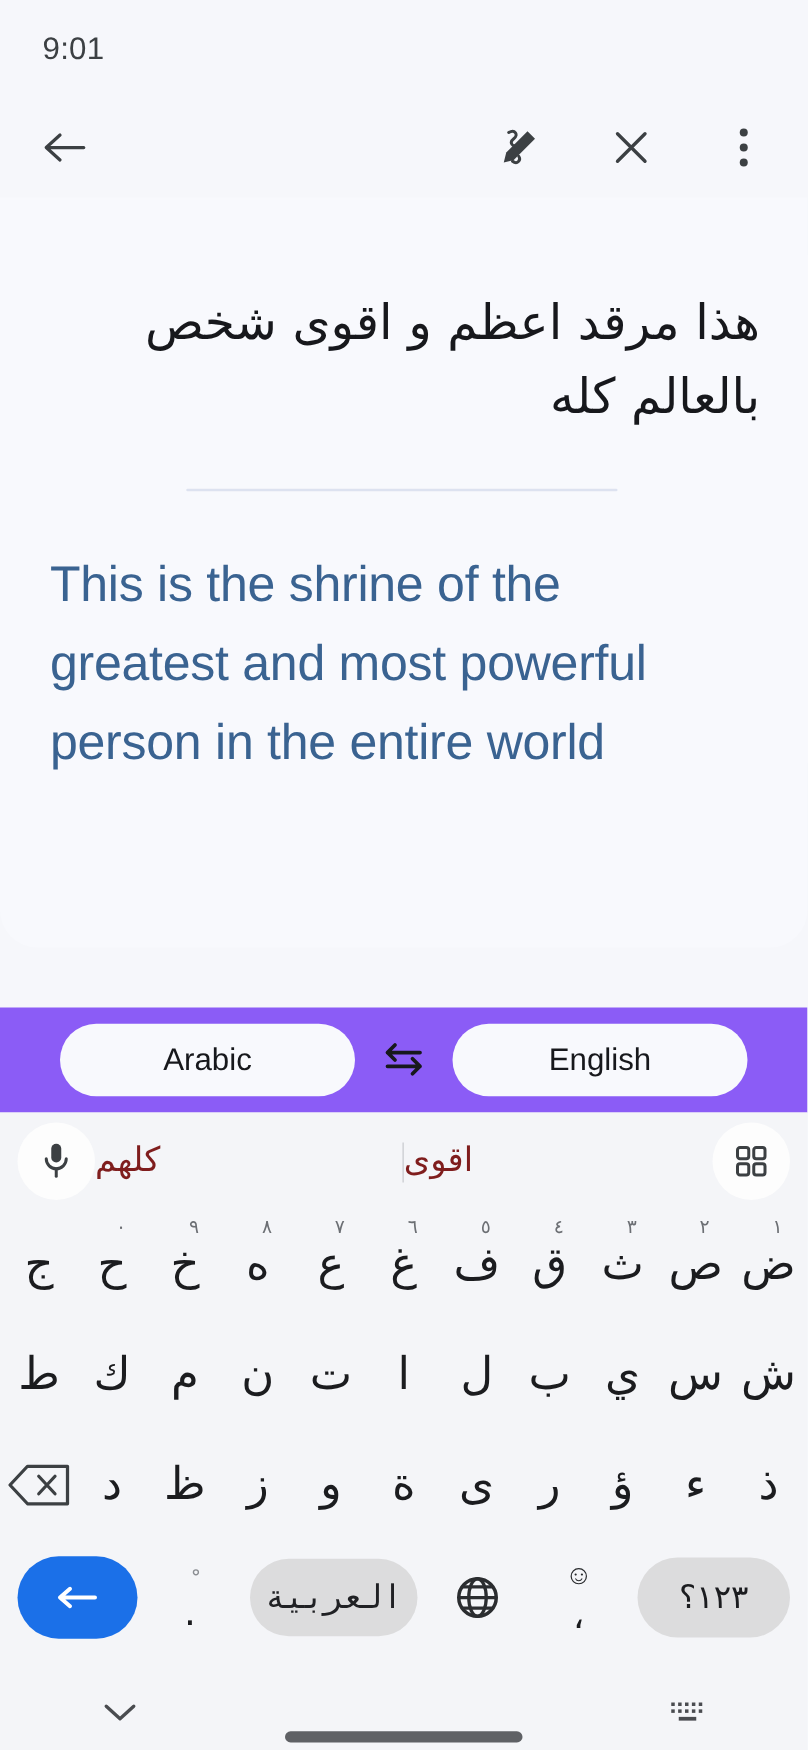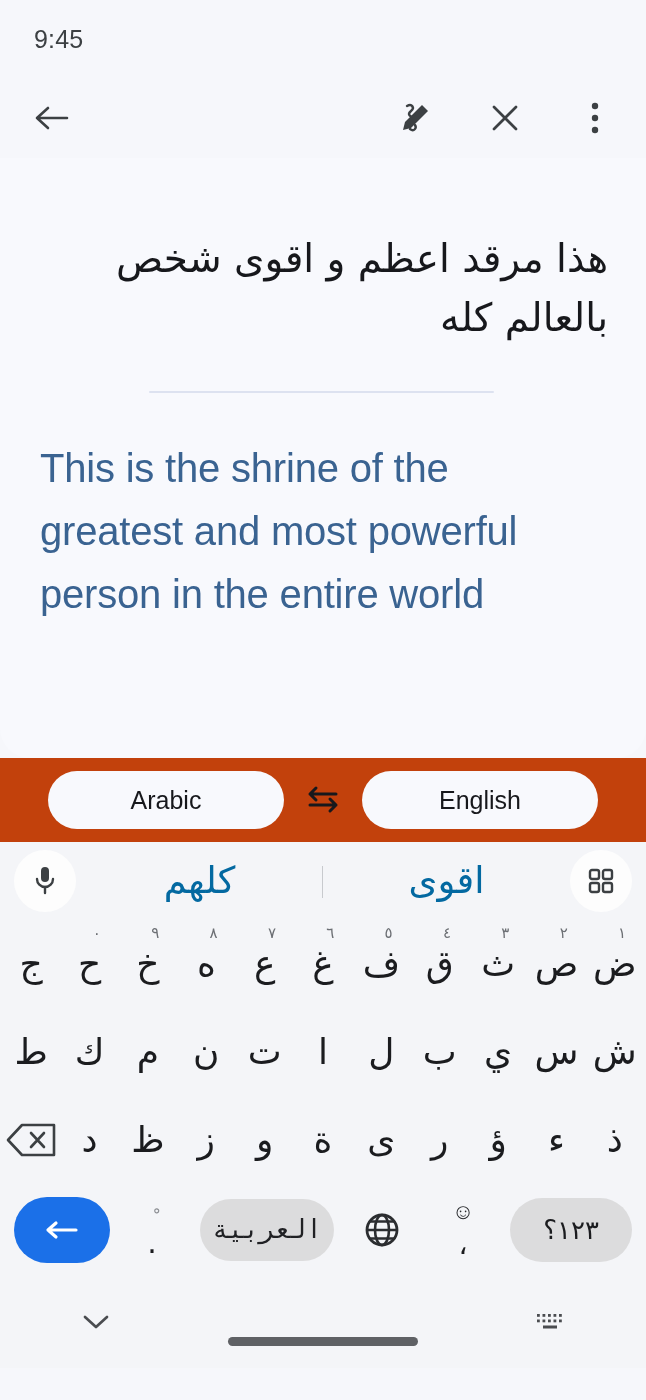--- a/index.html
+++ b/index.html
@@ -58,24 +58,25 @@
   .divider { width:345px; height:2px; background:#dde2f0; border-radius:2px; }
   .target-text {
     font-size:40px; line-height:1.58;
     color:#3a6391;
     padding:44px 70px 0 40px;
     letter-spacing:-.2px;
   }
 
   
   .langbar {
-    background:#c2410c;
+    background:#8b5cf6;
     height:84px;
     display:flex; align-items:center; justify-content:center;
     gap:0;
+    margin-top:48px;
   }
   .lang-chip {
     width:236px; height:58px;
     background:#f8f9fd;
     border-radius:30px;
     display:flex; align-items:center; justify-content:center;
     font-size:25px; color:#17181c;
     cursor:pointer;
   }
   .swap-btn {
@@ -95,22 +96,22 @@
     width:62px; height:62px; border-radius:50%;
     background:#fdfdfd;
     display:flex; align-items:center; justify-content:center;
     flex:0 0 auto; cursor:pointer;
   }
   .suggestions {
     flex:1 1 auto; display:flex; align-items:center;
     direction:rtl; height:100%;
   }
   .sugg {
-    flex:1 1 0; text-align:center;
-    font-size:37px; color:#0369a1;
+    flex:1 1 0; text-align:left;
+    font-size:27px; color:#7f1d1d;
     font-family:"DejaVu Sans", sans-serif;
     position:relative; cursor:pointer;
     line-height:78px;
   }
   .sugg + .sugg::before {
     content:""; position:absolute; right:0; top:24px;
     width:1px; height:32px; background:#c8cace;
   }
 
   .krow {
@@ -196,21 +197,21 @@
   .home-pill {
     position:absolute; left:50%; transform:translateX(-50%);
     bottom:22px;
     width:190px; height:9px; border-radius:6px; background:#5f6165;
   }
 </style>
 </head>
 <body>
 
 <div class="statusbar">
-  <div class="status-time">9:45</div>
+  <div class="status-time">9:01</div>
 </div>
 
 <div class="toolbar">
   <div class="tb-left tb-btn">
     <svg width="36" height="30" viewBox="0 0 36 30">
       <path d="M15 5 L4 15 L15 25 M4 15 L34 15" fill="none" stroke="#3c4043" stroke-width="2.6" stroke-linecap="round" stroke-linejoin="round"></path>
     </svg>
   </div>
   <div class="tb-spacer"></div>
   <div class="tb-right">

